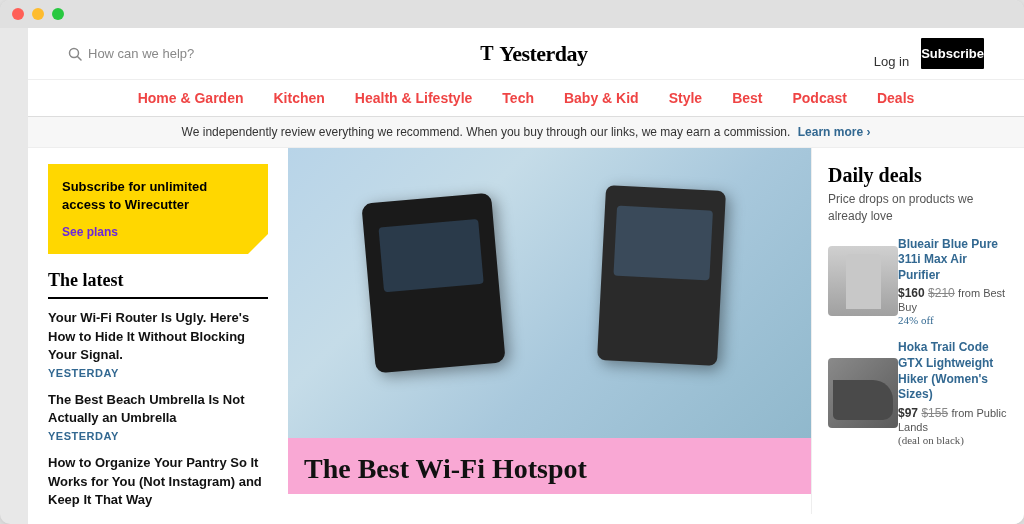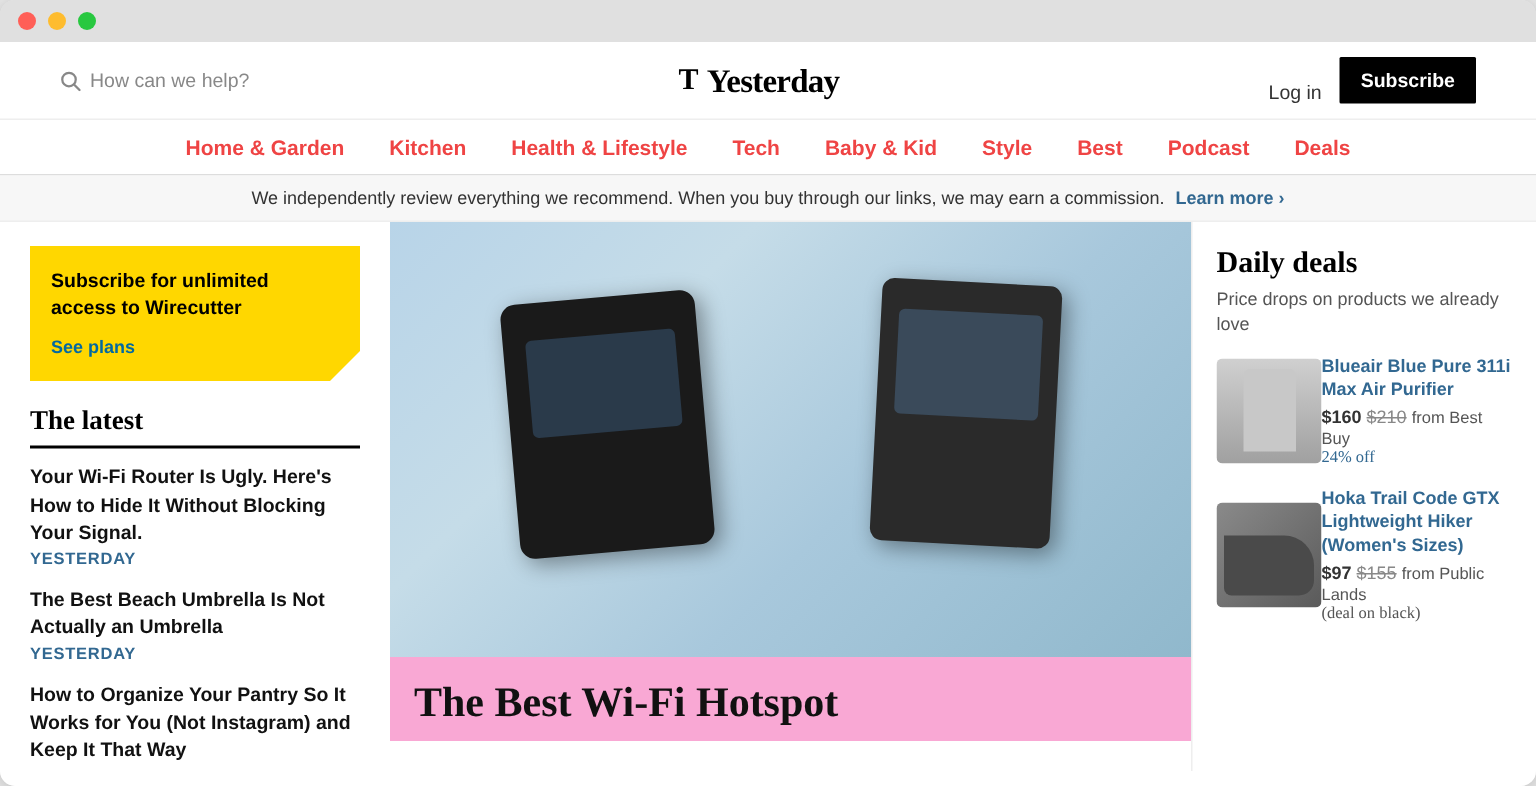--- a/index.html
+++ b/index.html
@@ -20,21 +20,21 @@
       display: flex;
       align-items: center;
       padding: 0 12px;
       gap: 8px;
     }
     .dot { width: 12px; height: 12px; border-radius: 50%; }
     .dot-red { background: #ff5f57; }
     .dot-yellow { background: #febc2e; }
     .dot-green { background: #28c840; }
 
-    .page { background: #fff; height: 496px; overflow: hidden; }
+    .page { background: #fff; height: 496px; overflow: hidden; margin-left: 28px; }
 
     
     .top-bar {
       display: flex;
       align-items: center;
       justify-content: space-between;
       padding: 10px 40px;
       border-bottom: 1px solid #eee;
     }
     .search-area {
@@ -68,21 +68,21 @@
       font-size: 13px;
       font-family: -apple-system, sans-serif;
       color: #333;
       cursor: pointer;
       background: none;
       border: none;
     }
     .subscribe-btn {
       background: #000;
       color: #fff;
-      padding: 8px 14px;
+      padding: 8px 0;
       border: none;
       border-radius: 1px;
       font-size: 13px;
       font-family: -apple-system, sans-serif;
       font-weight: 600;
       cursor: pointer;
     }
 
     
     .nav {
@@ -146,21 +146,21 @@
       border-color: transparent transparent #fff transparent;
     }
     .subscribe-card-title {
       font-size: 13px;
       font-family: -apple-system, sans-serif;
       font-weight: 700;
       line-height: 1.4;
       margin-bottom: 8px;
     }
     .subscribe-card-link {
-      color: #0369a1;
+      color: #6d28d9;
       font-size: 12px;
       font-family: -apple-system, sans-serif;
       font-weight: 600;
       text-decoration: none;
       cursor: pointer;
     }
 
     .latest-title {
       font-size: 18px;
       font-family: 'Georgia', serif;
@@ -259,21 +259,21 @@
     .hero-title {
       font-size: 28px;
       font-family: 'Georgia', serif;
       font-weight: 700;
       line-height: 1.2;
       color: #111;
     }
 
     
     .right-sidebar {
-      width: 230px;
+      width: 213px;
       padding: 16px;
       border-left: 1px solid #eee;
       flex-shrink: 0;
       overflow: hidden;
     }
     .deals-title {
       font-size: 20px;
       font-family: 'Georgia', serif;
       font-weight: 700;
       margin-bottom: 4px;

